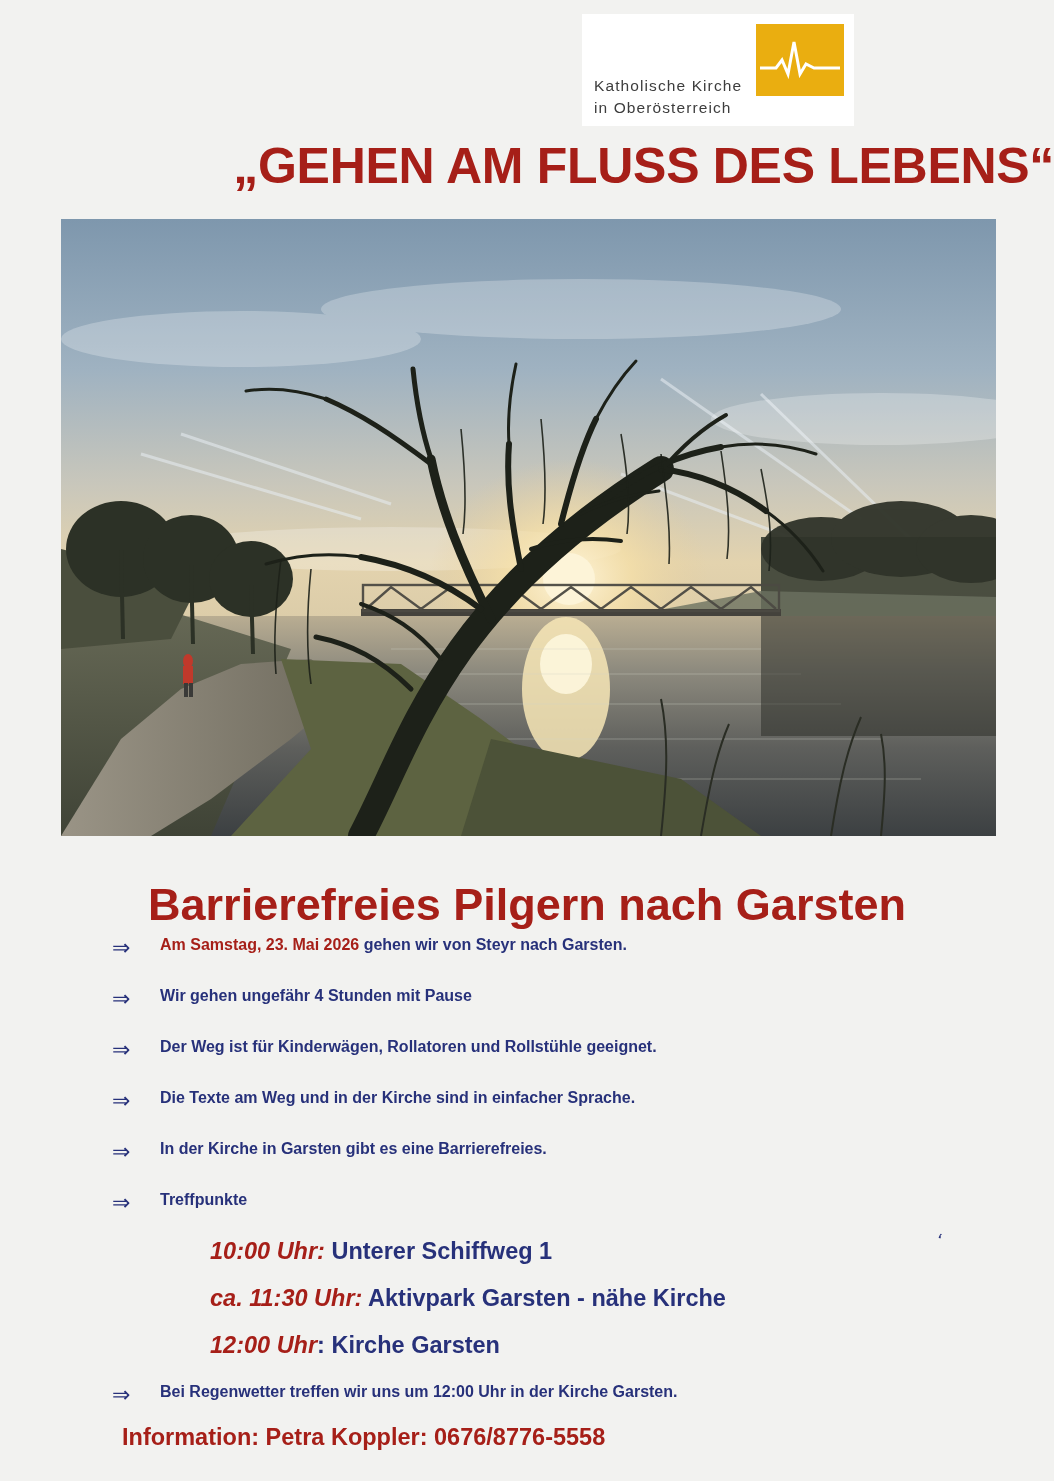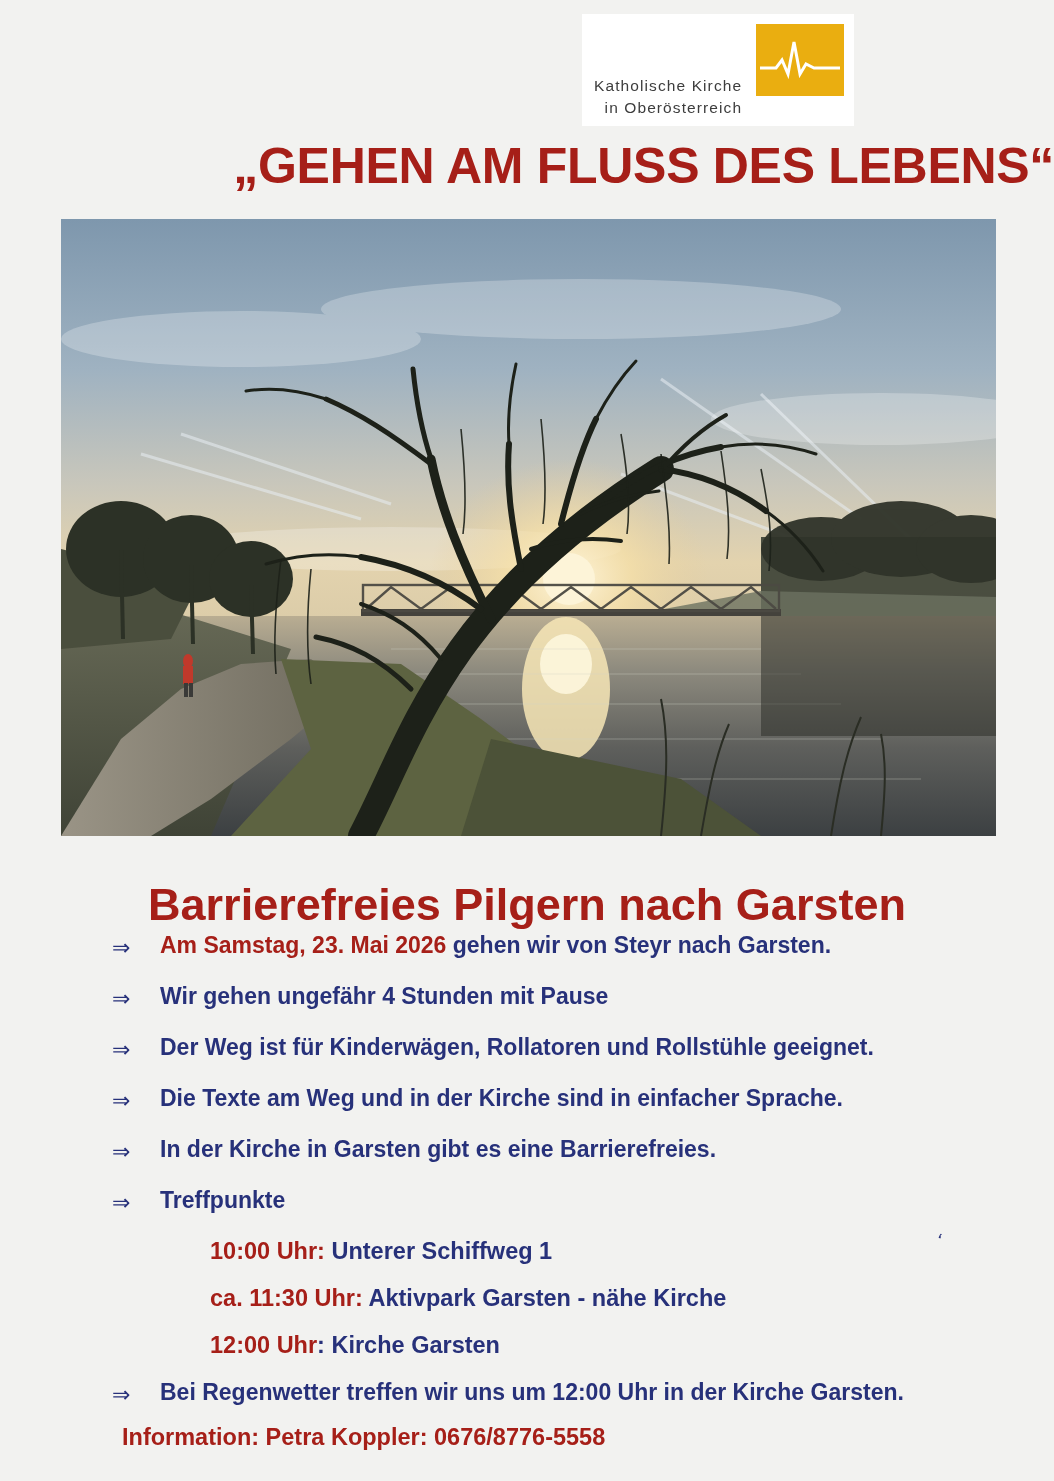--- a/index.html
+++ b/index.html
@@ -53,21 +53,20 @@
     left: 12px;
     bottom: 8px;
     text-align: left;
     color: #3d3d3d;
     font-size: 15.5px;
     letter-spacing: 1.1px;
     line-height: 1.38;
   }
   .logo-text .l2 {
     display: block;
-    text-align: right;
   }
 
   
   .main-title {
     position: absolute;
     top: 137px;
     left: 0;
     width: 1054px;
     text-align: right;
     color: #a61f18;
@@ -120,21 +119,21 @@
   .bullet-arrow {
     width: 48px;
     flex: 0 0 48px;
     color: #27317a;
     font-size: 22px;
     line-height: 30px;
     padding-top: 3px;
   }
   .bullet-text {
     color: #27317a;
-    font-size: 23px;
+    font-size: 16px;
     font-weight: bold;
     line-height: 30px;
     text-align: center;
   }
   .bullet-text .hl {
     color: #a61f18;
   }
 
   .sub-items {
     margin-top: 2px;
@@ -143,20 +142,21 @@
   .sub-row {
     color: #27317a;
     font-size: 23.5px;
     font-weight: bold;
     line-height: 30px;
     margin-bottom: 17px;
     margin-left: 50px;
   }
   .sub-row .hl {
     color: #a61f18;
+    font-style: italic;
   }
 
   
   .information {
     position: absolute;
     top: 1424px;
     left: 122px;
     color: #a61f18;
     font-size: 23.5px;
     font-weight: bold;

